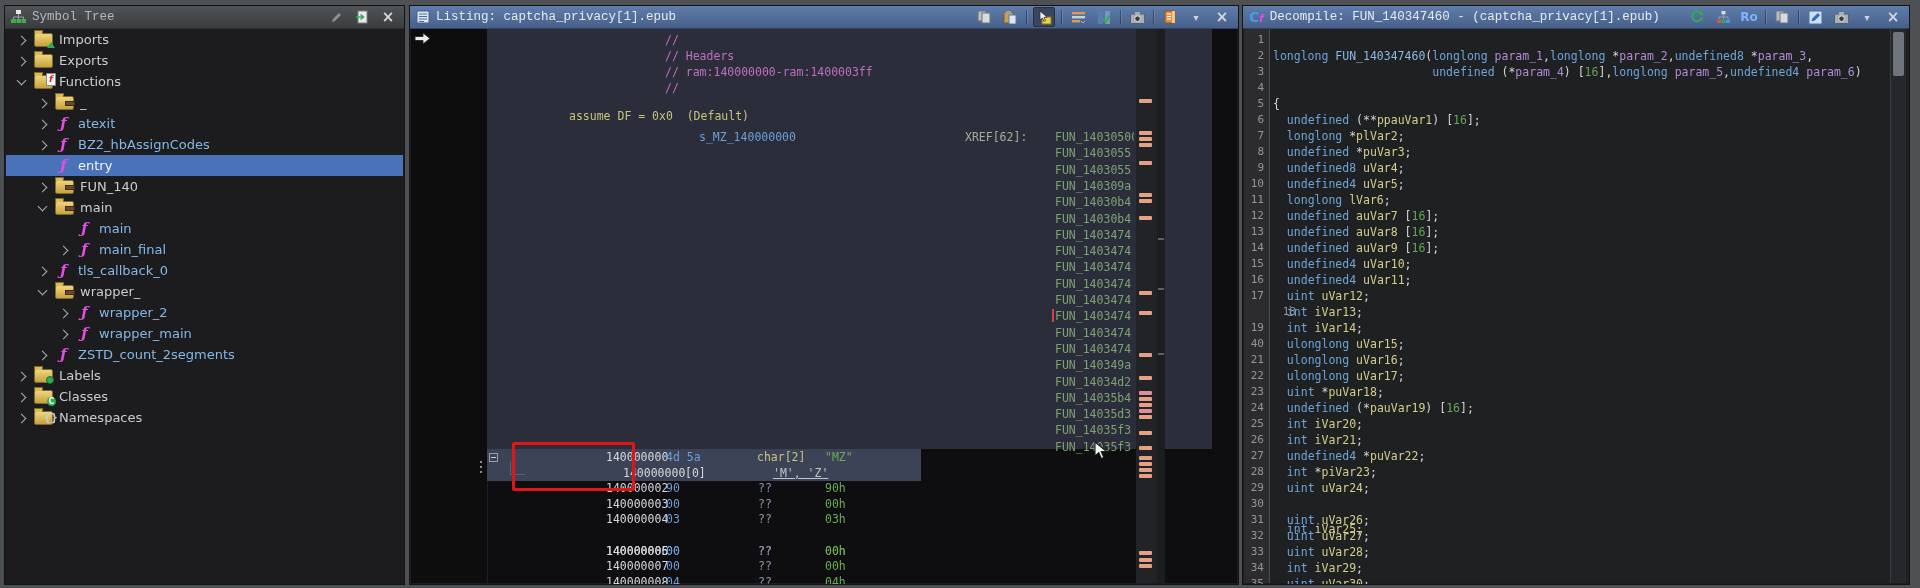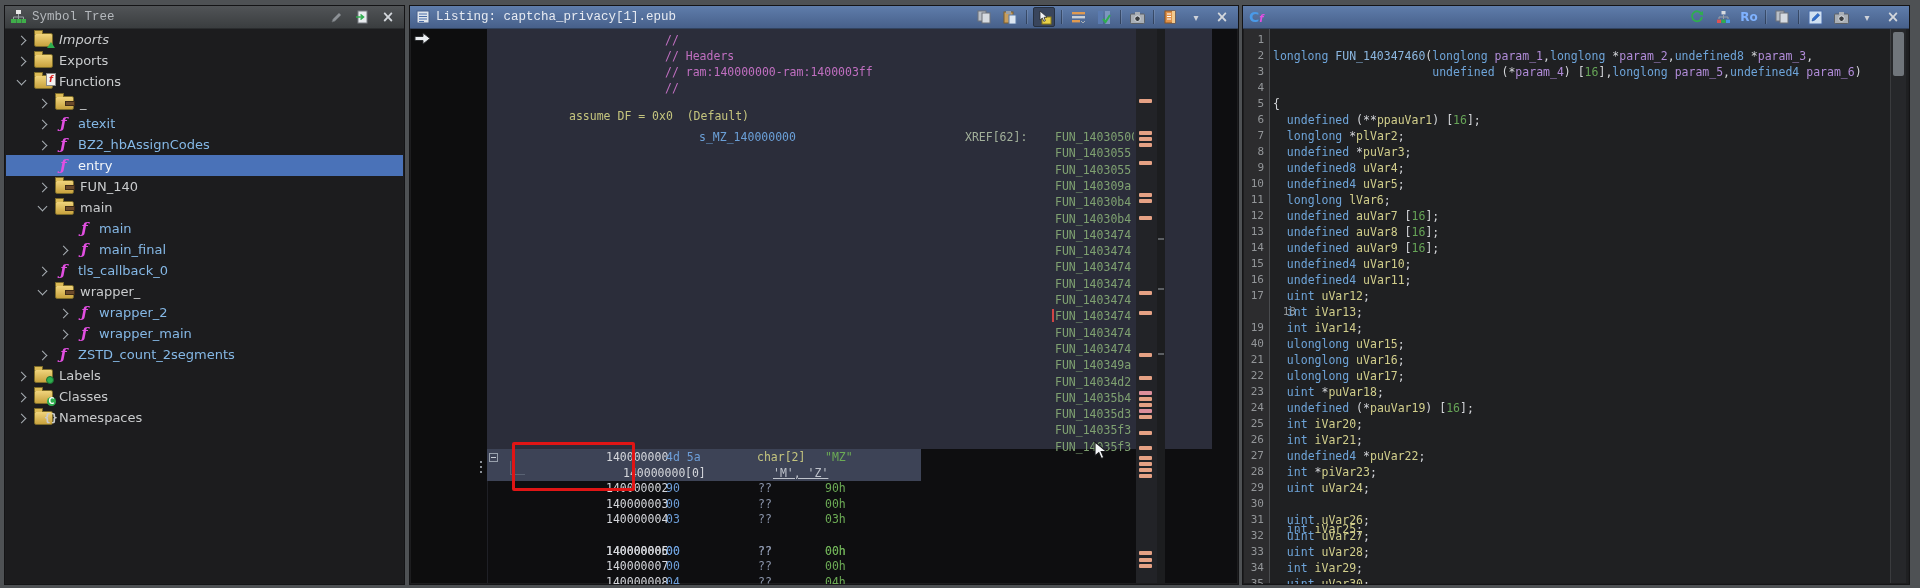--- a/index.html
+++ b/index.html
@@ -117,21 +117,21 @@
       <svg width="14" height="14" viewBox="0 0 14 14">
           <rect x="3" y="1" width="9" height="12" fill="#e9ecef" stroke="#7b7f84"></rect>
           <path d="M1 7h7M5.5 4.5L8.5 7l-3 2.5" stroke="#2fae4f" stroke-width="1.6" fill="none"></path>
         </svg>
     </span>
     <span class="tbtn">
         <span class="xchar">×</span>
       </span>
   </header>
   <div class="tree-body">
-      <div class="trow" style="padding-left: 8px; font-style: italic;">
+      <div class="trow" style="padding-left: 8px;">
         <span class="chevbox">
           <span class="chev"></span>
         </span>
         <span class="tico">
           <span class="bad arrow"></span>
         </span>
         <span class="tlab gray">Imports</span>
       </div>
       <div class="trow" style="padding-left: 8px;">
         <span class="chevbox">
@@ -482,20 +482,21 @@
 
     <svg class="cursor-svg" style="left:683px;top:412px" width="13" height="19" viewBox="0 0 13 19">
       <polygon points="1,1 1,15 4.8,11.6 7.4,17.6 9.8,16.5 7.2,10.6 12,10.2" fill="#f4f6f8" stroke="#17181a" stroke-width="1.1"></polygon>
     </svg>
   </div>
 </section>
 
 <section class="panel" id="p-dec" style="left:1242px;top:5px;width:668px;height:580px">
   <header class="tbar active">
     <span style="font-weight:bold;font-size:14px;color:#4a9ae8;line-height:1;">C<span style="color:#e24fe2;font-size:10px;font-style:italic;">f</span></span>
+    <span class="ttext">Decompile: FUN_140347460 - (captcha_privacy[1].epub)</span>
     <span class="tspacer"></span>
     <span class="tbtn">
       <svg width="14" height="14" viewBox="0 0 14 14">
           <path d="M11.5 4A5 5 0 1 0 12 7" fill="none" stroke="#2fae4f" stroke-width="1.8"></path>
           <polygon points="12.8,1 13.2,5.4 9,4.2" fill="#2fae4f"></polygon>
         </svg>
     </span>
     <span class="tbtn">
       <svg width="13" height="13" viewBox="0 0 13 13">
           <rect x="4.5" y="0" width="4" height="3.4" fill="#d8dce0"></rect>

